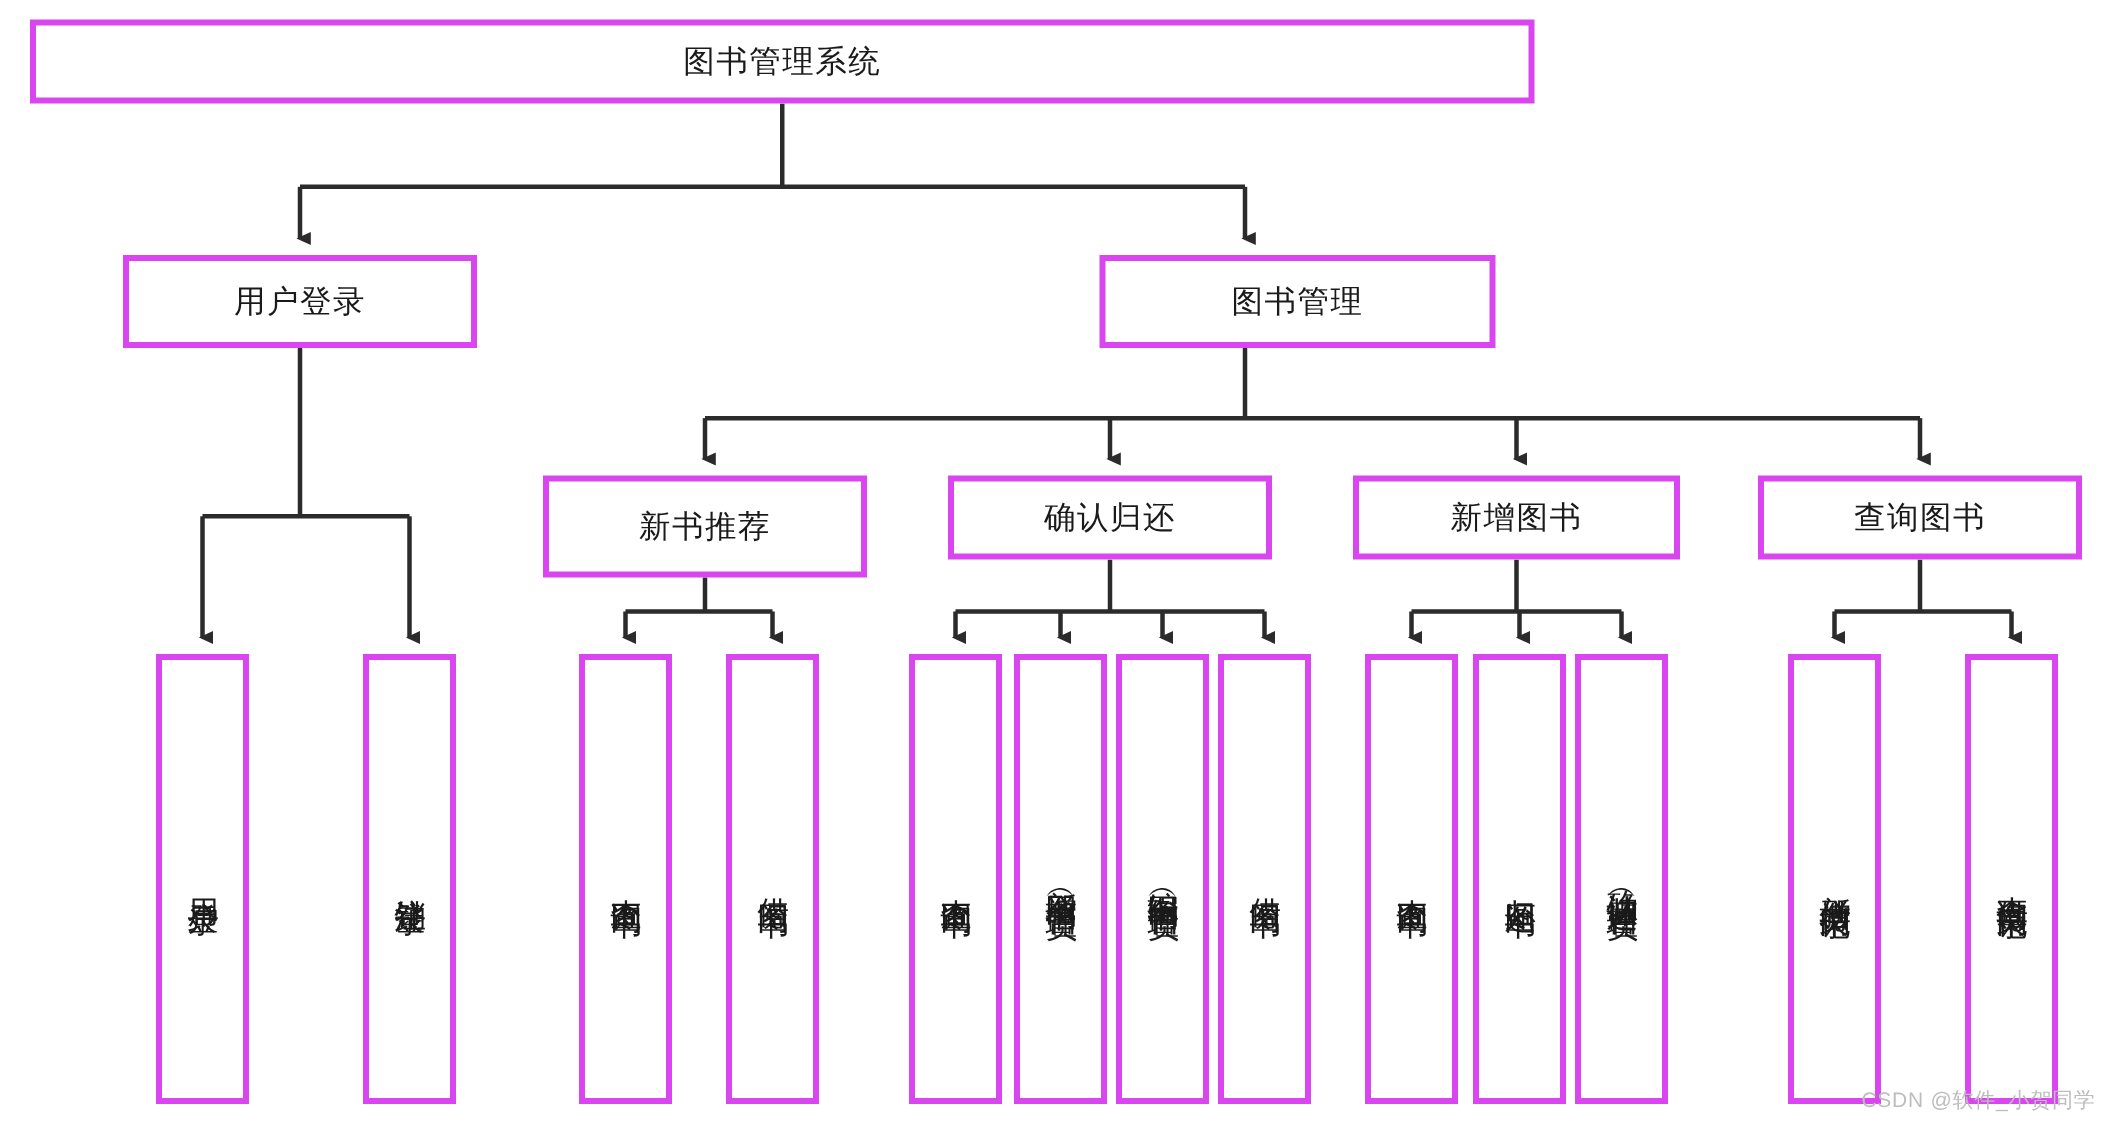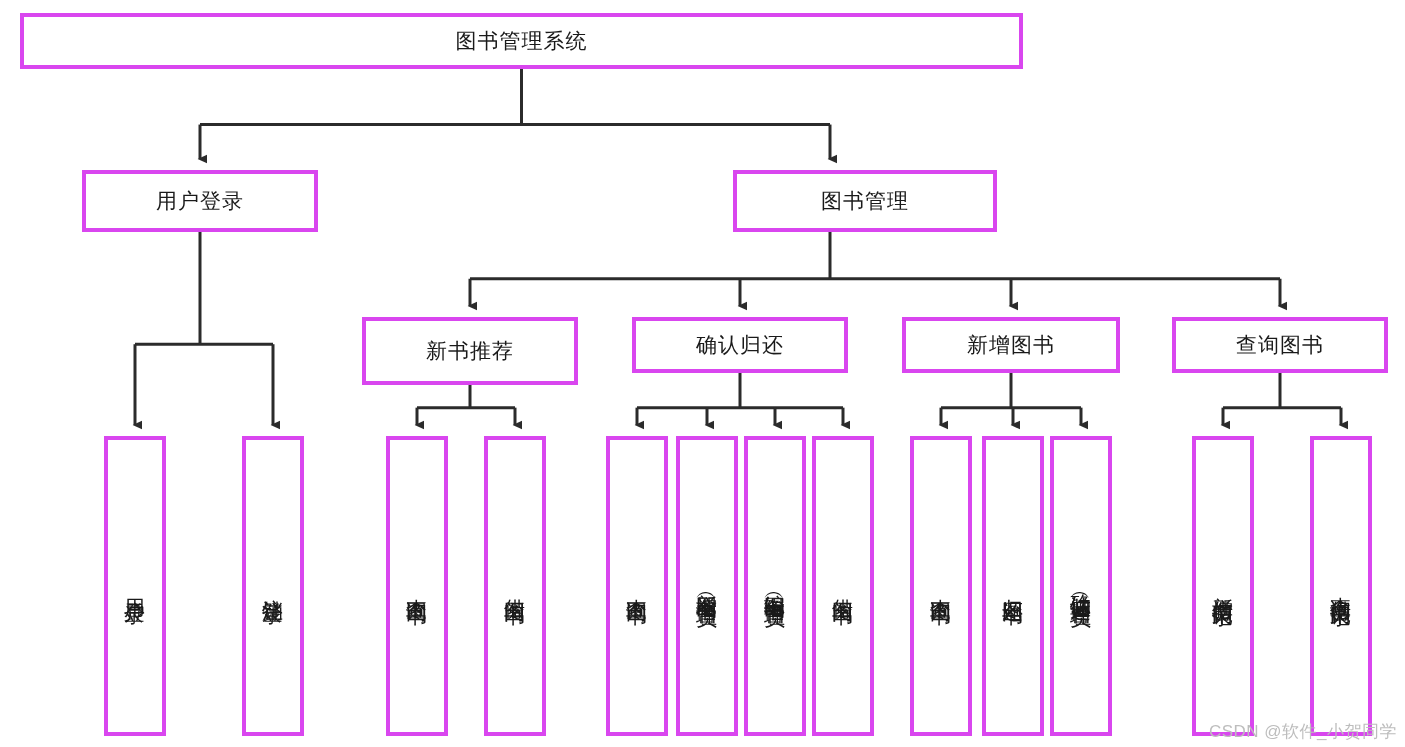--- a/index.html
+++ b/index.html
@@ -46,21 +46,21 @@
     writing-mode:vertical-rl;
     text-orientation:upright;
     display:block;
     white-space:nowrap;
   }
   .node.h .txt{ display:block; }
   #watermark{
     position:absolute;
     right:8px;
     bottom:4px;
-    font-size:17px;
+    font-size:14px;
     color:#bdbdbd;
     white-space:nowrap;
     letter-spacing:0.5px;
   }
 </style>
 </head>
 <body>
 
 <div id="canvas">
 

